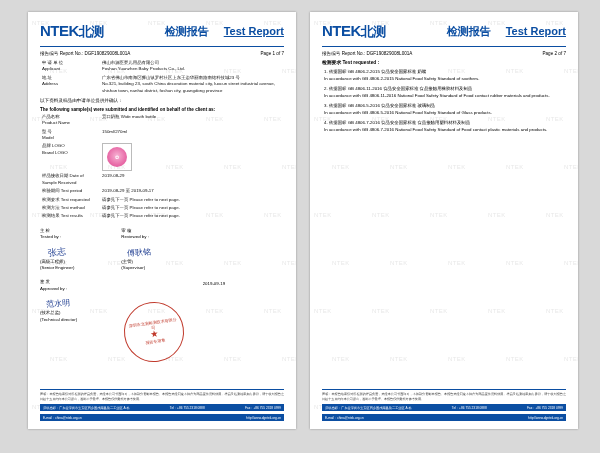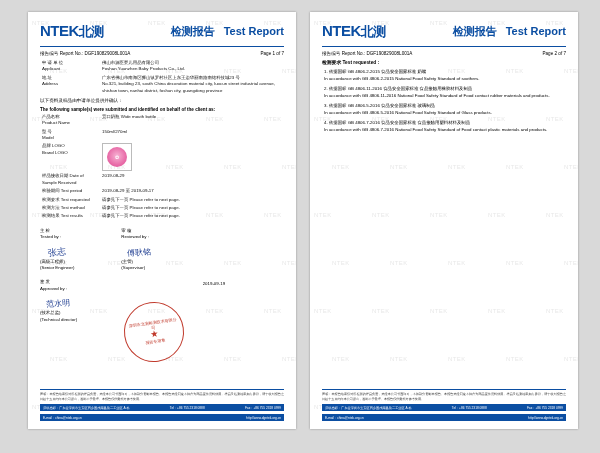--- a/index.html
+++ b/index.html
@@ -26,21 +26,21 @@
     font-family:"Liberation Sans", sans-serif;
   }
 
   .inner{position:absolute;inset:0;padding:10px 12px 0 12px;box-sizing:border-box;}
 
   
   .hdr{display:flex;align-items:center;gap:6px;padding-bottom:4px;}
   .logo{font-weight:bold;font-size:15px;color:#0b4ea2;letter-spacing:-.5px;white-space:nowrap;}
   .logo .cn{color:#0b4ea2;font-size:13px;}
   .rep-title{font-size:11px;font-weight:bold;color:#0b4ea2;margin-left:auto;white-space:nowrap;}
-  .rep-title .en{margin-left:9px;}
+  .rep-title .en{margin-left:15px;text-decoration:underline;}
   .rule{height:1px;background:#0b4ea2;margin:1px 0 4px 0;}
 
   .meta{display:flex;justify-content:space-between;font-size:4.6px;margin-bottom:3px;}
 
   table.info{width:100%;border-collapse:collapse;font-size:4.4px;}
   table.info td{vertical-align:top;padding:1px 2px;}
   td.k{width:56px;color:#111;line-height:1.45;}
   td.v{color:#111;line-height:1.45;}
 
   .sectline{font-size:4.6px;font-weight:bold;margin:4px 0 1px 0;}

